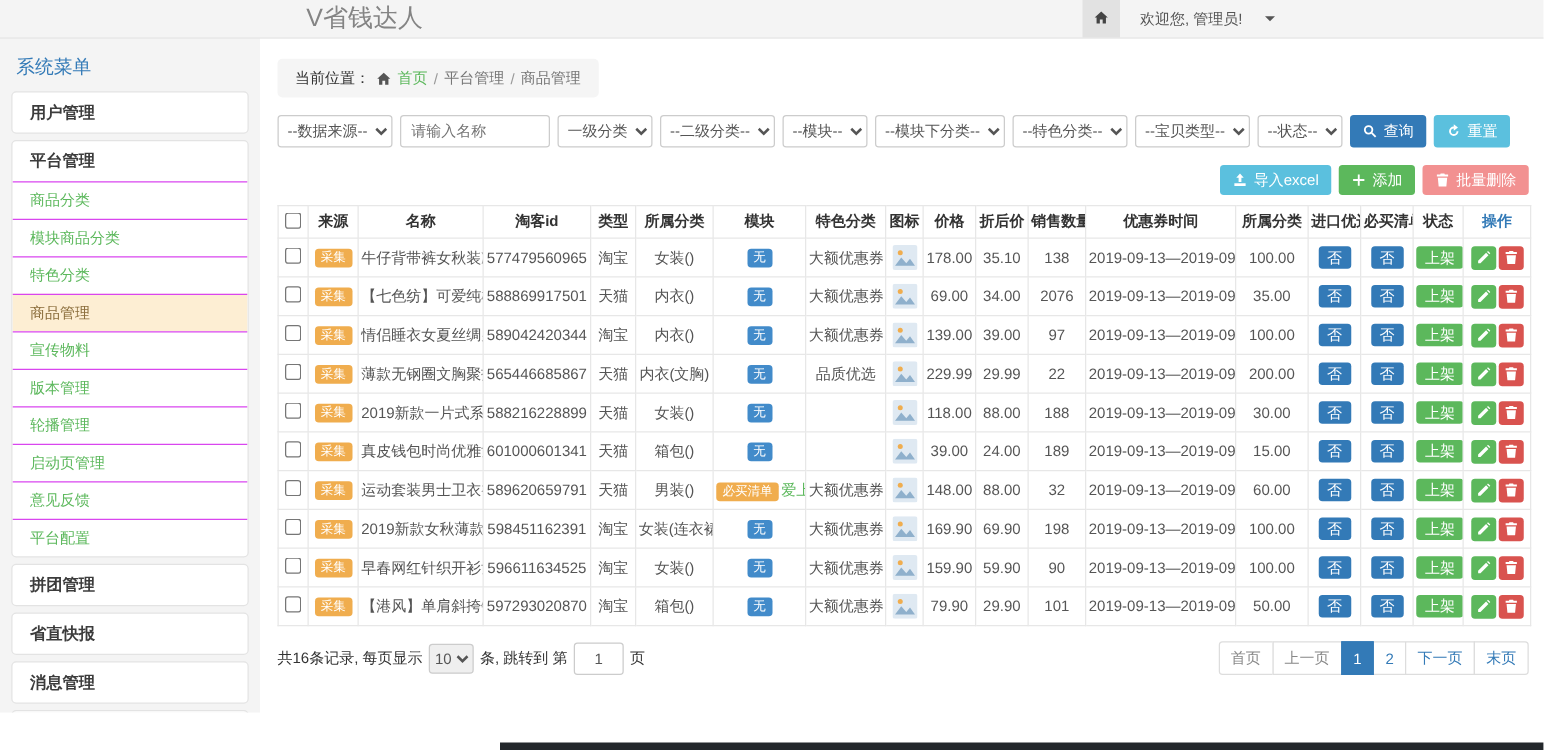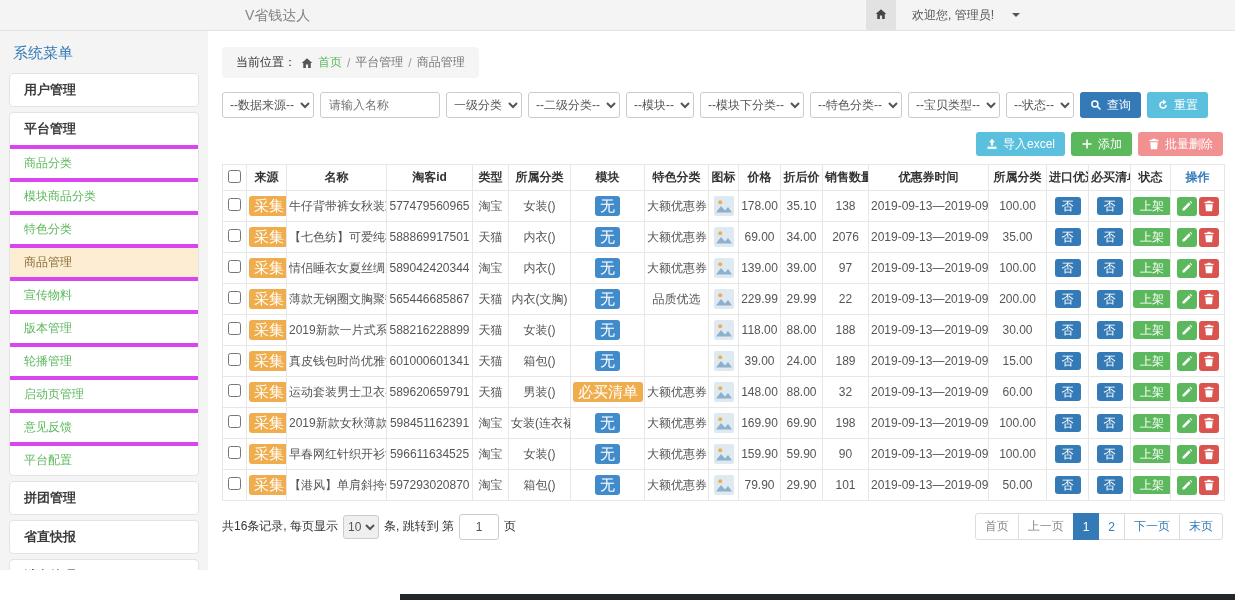--- a/index.html
+++ b/index.html
@@ -2,34 +2,34 @@
 <html><head>
 <meta charset="utf-8">
 <style>
   html,body{margin:0;padding:0;background:#fff;}
   .page{position:relative;width:1235px;height:600px;overflow:hidden;background:#fff;
         font-family:"Liberation Sans","DejaVu Sans",sans-serif;font-size:12px;color:#333;}
 
   
   .topbar{position:absolute;top:0;left:0;right:0;height:30px;background:#f4f4f4;
           border-bottom:1px solid #e2e2e2;}
-  .brand{position:absolute;left:245px;top:0;line-height:30px;font-size:14px;color:#848484;}
+  .brand{position:absolute;left:245px;top:0;line-height:30px;font-size:20px;color:#848484;}
   .topbar-right{position:absolute;left:866px;top:0;height:30px;display:flex;align-items:center;}
   .home-btn{width:30px;height:30px;background:#e2e2e2;display:flex;align-items:center;
             justify-content:center;cursor:pointer;color:#444;}
   .welcome{margin-left:16px;color:#555;display:flex;align-items:center;gap:18px;cursor:pointer;}
   .caret{width:0;height:0;border-left:4px solid transparent;border-right:4px solid transparent;
          border-top:4px solid #555;display:inline-block;}
 
   
   .sidebar{position:absolute;top:31px;left:0;width:208px;bottom:30px;background:#f4f4f4;
            padding:4px 9px;box-sizing:border-box;overflow:hidden;}
   .sidebar-title{color:#337ab7;font-size:15px;padding:9px 4px 10px;}
   .menu-group{background:#fff;border:1px solid #e3e3e3;border-radius:4px;margin-bottom:5px;overflow:hidden;}
-  .menu-item{padding:7px 14px;font-size:13px;color:#333;border-top:4px solid #d946ef;cursor:pointer;}
+  .menu-item{padding:7px 14px;font-size:13px;color:#333;border-top:1px solid #d946ef;cursor:pointer;}
   .menu-item:first-child{border-top:none;}
   .menu-item.top{font-weight:bold;color:#3c3c3c;}
   .menu-item.sub{color:#5cb85c;font-size:12px;padding:6px 14px;}
   .menu-item.sub.active{background:#fdeed3;color:#8a6d3b;}
 
   
   .main{position:absolute;left:208px;top:31px;right:0;bottom:30px;background:#fff;
         padding:16px 12px 0 14px;box-sizing:border-box;}
 
   .breadcrumb{display:inline-flex;align-items:center;gap:5px;background:#f5f5f5;
@@ -55,21 +55,21 @@
 
   .actions{display:flex;justify-content:flex-end;gap:6px;margin-top:14px;}
   .actions .btn{height:24px;}
 
   table.grid{margin-top:8px;width:100%;border-collapse:collapse;table-layout:fixed;}
   .grid th,.grid td{border:1px solid #e7e7e7;padding:4px 2px;text-align:center;overflow:hidden;
                     white-space:nowrap;}
   .grid th{color:#333;font-weight:bold;font-size:12px;}
   .grid th.op{color:#337ab7;}
   .grid td{color:#555;height:22px;}
-  .badge{display:inline-block;padding:2px 5px;border-radius:3px;color:#fff;font-size:15px;line-height:1.1;}
+  .badge{display:inline-block;padding:2px 5px;border-radius:3px;color:#fff;font-size:10px;line-height:1.1;}
   .badge.orange{background:#f0ad4e;}
   .badge.blue{background:#428bca;}
   .module-extra{color:#5cb85c;margin-left:2px;}
   .btn-xs{display:inline-block;padding:2px 7px;border-radius:3px;color:#fff;font-size:12px;
           border:none;cursor:pointer;line-height:1.2;}
   .btn-xs.blue{background:#337ab7;}
   .btn-xs.green{background:#5cb85c;}
   .op-btn{display:inline-flex;align-items:center;justify-content:center;width:20px;height:19px;
           border-radius:3px;border:none;color:#fff;cursor:pointer;margin:0 1px;padding:0;}
   .op-btn.green{background:#5cb85c;}

